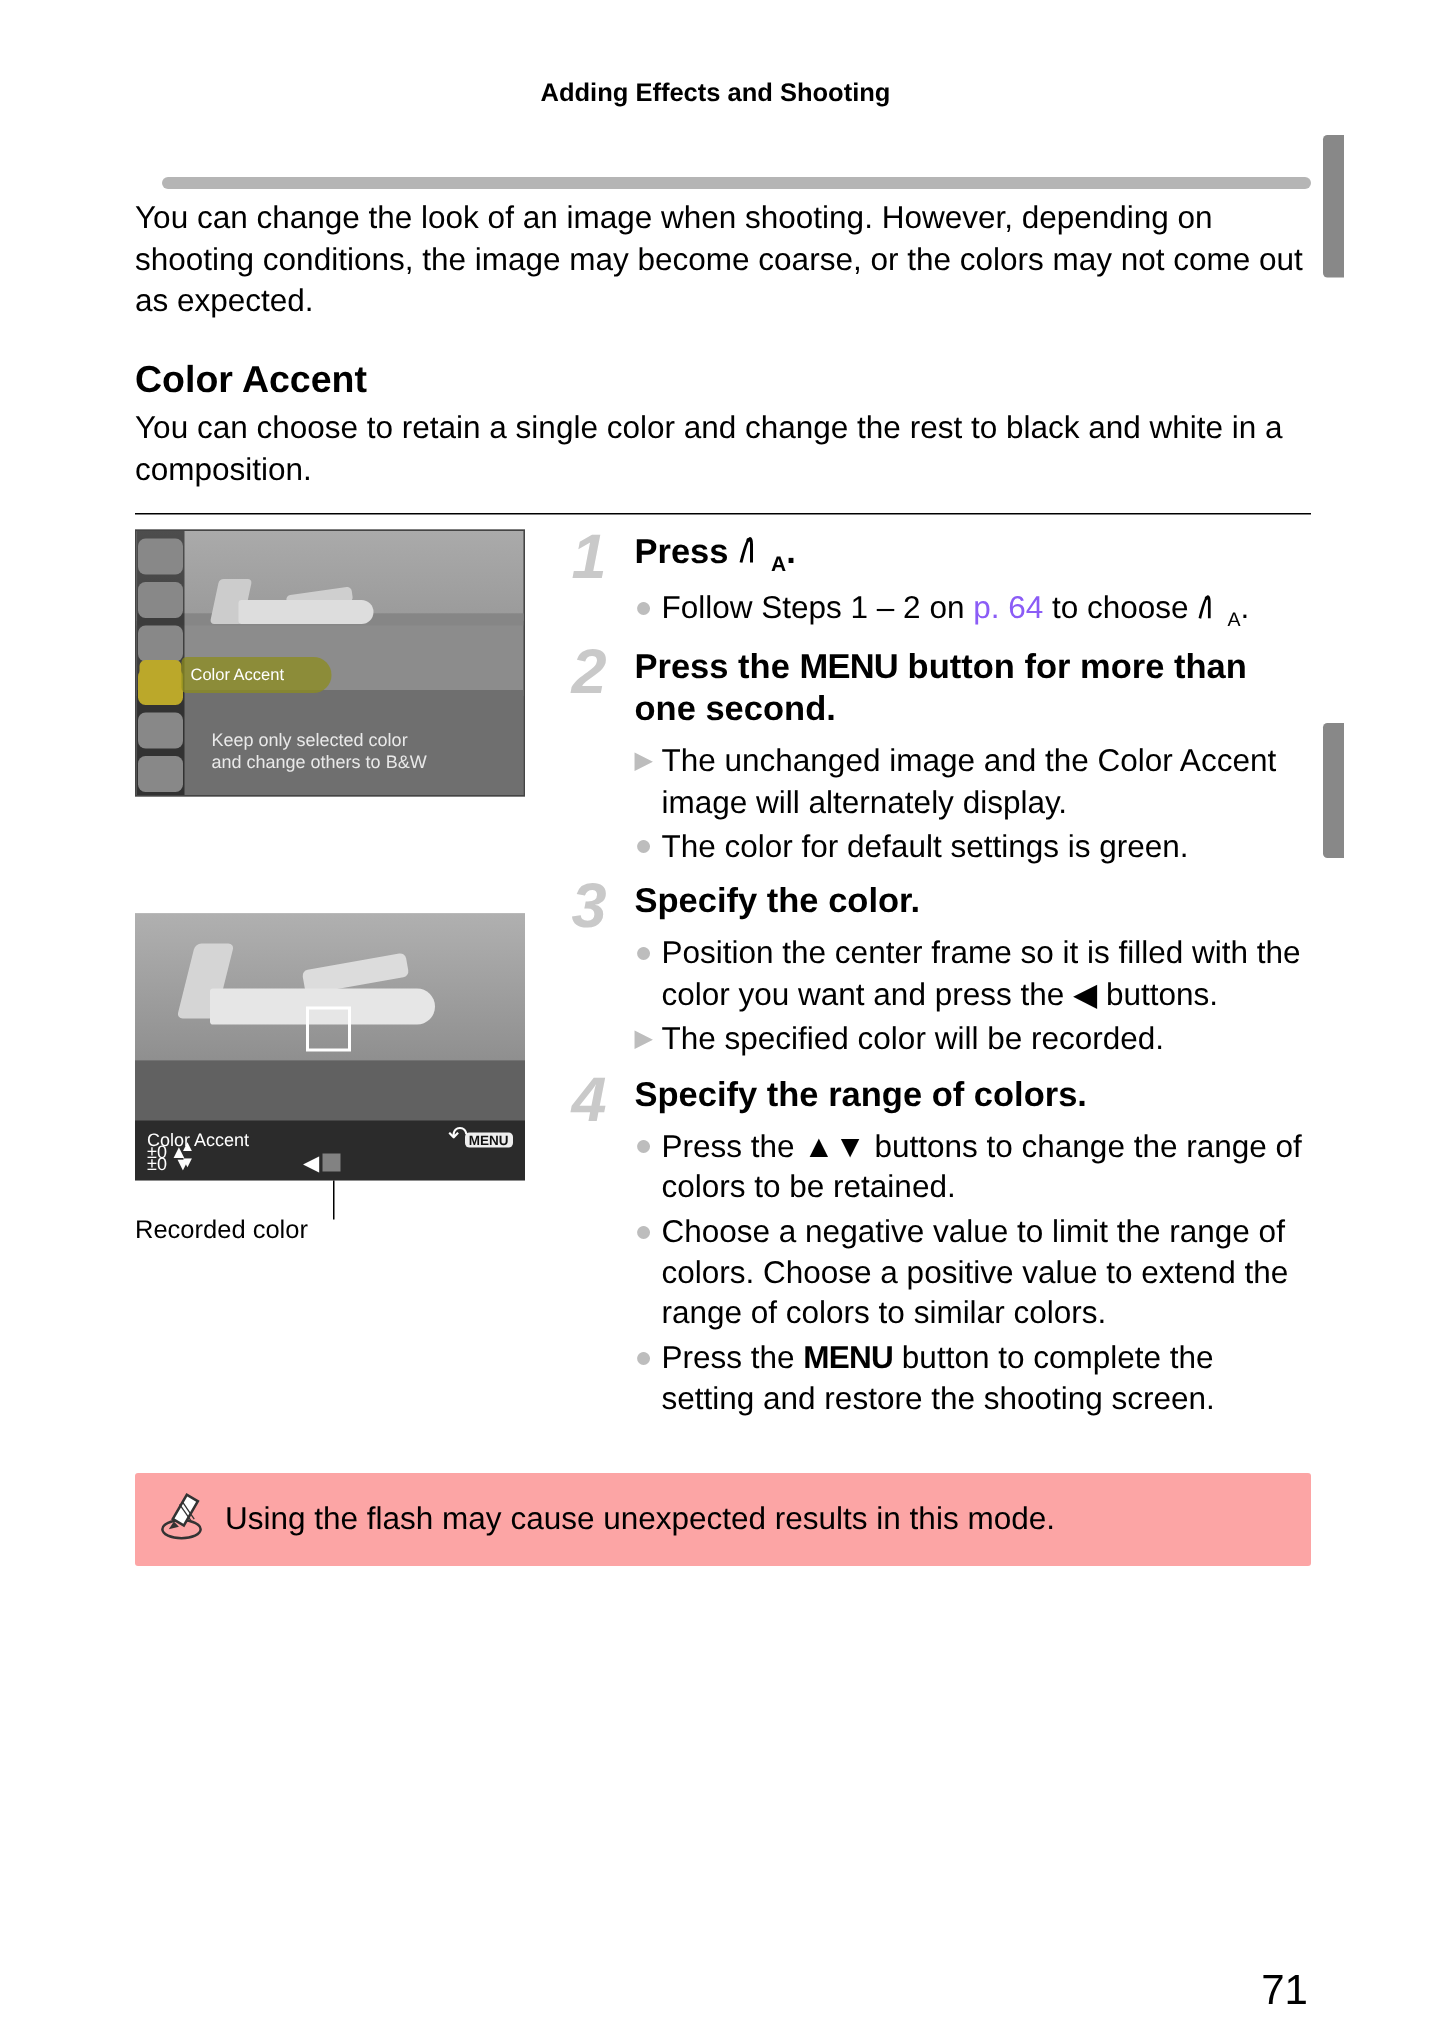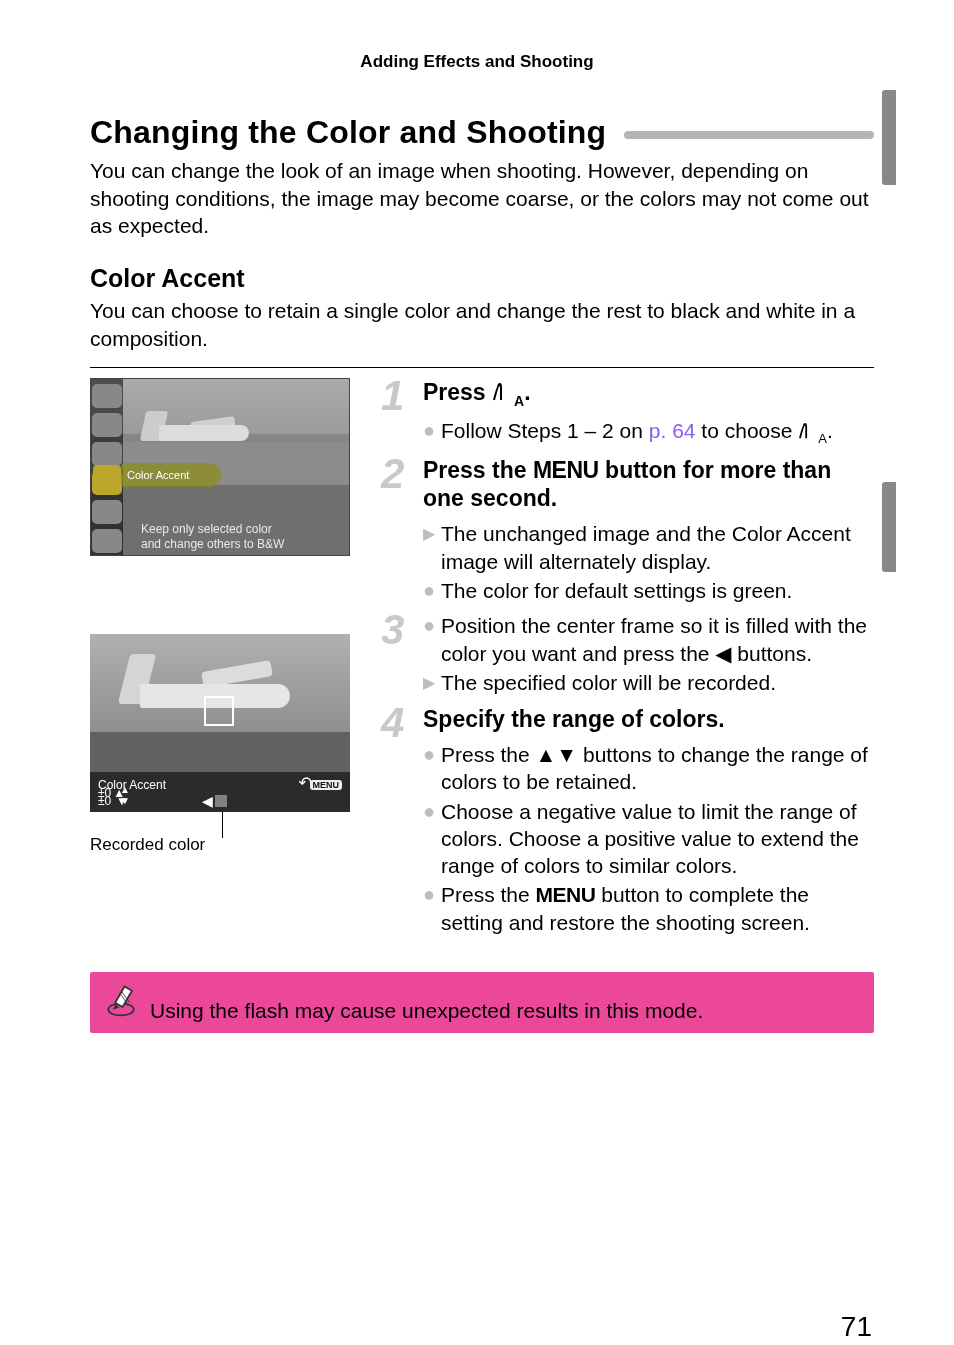--- a/index.html
+++ b/index.html
@@ -20,21 +20,21 @@
   .fig1-hills { position: absolute; left: 0; top: 55px; right: 0; height: 55px; background: #8c8c8c; border-top: 8px solid #868686; }
   .fig1-ground { position: absolute; left: 0; bottom: 0; right: 0; height: 70px; background: #6f6f6f; }
   .fig1-plane { position: absolute; left: 44px; top: 34px; width: 130px; height: 42px; }
   .plane-body { position: absolute; left: 24px; top: 12px; width: 90px; height: 16px; background: #ddd; border-radius: 10px 40px 40px 10px; }
   .plane-tail { position: absolute; left: 8px; top: -2px; width: 22px; height: 30px; background: #ccc; transform: skewX(-12deg); border-radius: 3px; }
   .plane-wing { position: absolute; left: 56px; top: 6px; width: 44px; height: 10px; background: #cfcfcf; border-radius: 3px; transform: rotate(-8deg); }
   .fig1-menu { position: absolute; left: 0; top: 0; width: 32px; height: 100%; background: rgba(0,0,0,0.55); }
   .menu-item { width: 30px; height: 24px; margin: 5px auto; background: #888; border-radius: 5px; }
   .menu-hl { position: absolute; left: 30px; top: 84px; width: 100px; height: 24px; background: rgba(140,140,30,0.75); border-radius: 4px 14px 14px 4px; color: #fff; font-size: 11px; line-height: 24px; padding-left: 6px; font-family: sans-serif; }
   .menu-hl-pre { position: absolute; left: 2px; top: 86px; width: 28px; height: 20px; background: #bba82a; border-radius: 4px; }
-  .menu-tip { position: absolute; left: 50px; bottom: 3px; right: 8px; color: #e9e9e9; font-size: 12px; line-height: 15px; font-family: sans-serif; }
+  .menu-tip { position: absolute; left: 50px; bottom: 14px; right: 8px; color: #e9e9e9; font-size: 12px; line-height: 15px; font-family: sans-serif; }
 
   .figure2 { width: 260px; height: 178px; background: #7a7a7a; position: relative; overflow: hidden; margin-top: 78px; }
   .fig2-img { position: absolute; inset: 0; }
   .fig2-sky { position: absolute; left:0; top:0; right:0; height: 98px; background: linear-gradient(#b0b0b0,#8f8f8f); }
   .fig2-ground { position: absolute; left:0; right:0; bottom:0; height: 80px; background:#616161; }
   .plane2-body { position: absolute; left: 50px; top: 50px; width: 150px; height: 24px; background: #e6e6e6; border-radius: 12px 70px 70px 12px; }
   .plane2-tail { position: absolute; left: 34px; top: 20px; width: 26px; height: 50px; background: #d5d5d5; transform: skewX(-14deg); border-radius: 4px; }
   .plane2-wing { position: absolute; left: 112px; top: 32px; width: 70px; height: 16px; background: #dcdcdc; border-radius: 4px; transform: rotate(-10deg); }
   .center-frame { position: absolute; left: 114px; top: 62px; width: 30px; height: 30px; border: 2px solid #fff; }
   .fig2-bar { position: absolute; left: 0; right: 0; bottom: 0; height: 40px; background: rgba(0,0,0,0.55); }
@@ -55,37 +55,36 @@
   .step-head { font-size: 23px; font-weight: bold; line-height: 1.22; margin-bottom: 8px; }
   .step-body { font-size: 21px; line-height: 1.30; }
   .bullet-row { display: flex; margin-bottom: 2px; }
   .bul { width: 18px; flex: 0 0 18px; color: #bdbdbd; font-size: 20px; line-height: 26px; }
   .bul-tri { color: #bdbdbd; font-size: 16px; line-height: 28px; }
   .bul-txt { flex: 1; }
   .glyph { font-family: Arial, sans-serif; }
   .link { color: #8b5cf6; }
   .menu-glyph { font-family: Arial, sans-serif; font-weight: bold; letter-spacing: -0.5px; }
 
-  .note-box { display:flex; align-items:flex-end; background:#ec4899; border-radius:2px; margin-top:28px; padding:10px 14px; font-size:21px; }
+  .note-box { display:flex; align-items:center; background:#fca5a5; border-radius:2px; margin-top:28px; padding:10px 14px; font-size:21px; }
   .note-icon { width: 34px; flex: 0 0 34px; margin-right: 12px; margin-top:2px; }
   .note-icon svg { width:34px; height:34px; }
 
   .page-num { position: absolute; right: 82px; bottom: 54px; font-size: 28px; }
 </style>
 </head>
 <body>
 
 <div class="page">
   <div class="side-tab"></div>
   <div class="side-tab2"></div>
 
   <div class="header-right">Adding Effects and Shooting</div>
 
   <div class="h1">
-    <span>Changing the Color and Shooting</span>
     <div class="h1-rule"></div>
   </div>
 
   <p class="body-text">You can change the look of an image when shooting. However, depending on shooting conditions, the image may become coarse, or the colors may not come out as expected.</p>
 
   <div class="h2">Color Accent</div>
   <p class="body-text" style="margin-bottom:4px;">You can choose to retain a single color and change the rest to black and white in a composition.</p>
 
   <hr class="divider">
 
@@ -177,20 +176,21 @@
           </div>
           <div class="bullet-row">
             <div class="bul">●</div>
             <div class="bul-txt">The color for default settings is green.</div>
           </div>
         </div>
       </div>
 
       <div class="step-row">
         <div class="step-num">3</div>
+        <div class="step-head">Specify the color.</div>
         <div class="step-body">
           <div class="bullet-row">
             <div class="bul">●</div>
             <div class="bul-txt">
               <span>Position the center frame so it is filled with the color you want and press the </span><span class="glyph">◀</span><span> buttons.</span>
             </div>
           </div>
           <div class="bullet-row">
             <div class="bul bul-tri">▶</div>
             <div class="bul-txt">The specified color will be recorded.</div>

